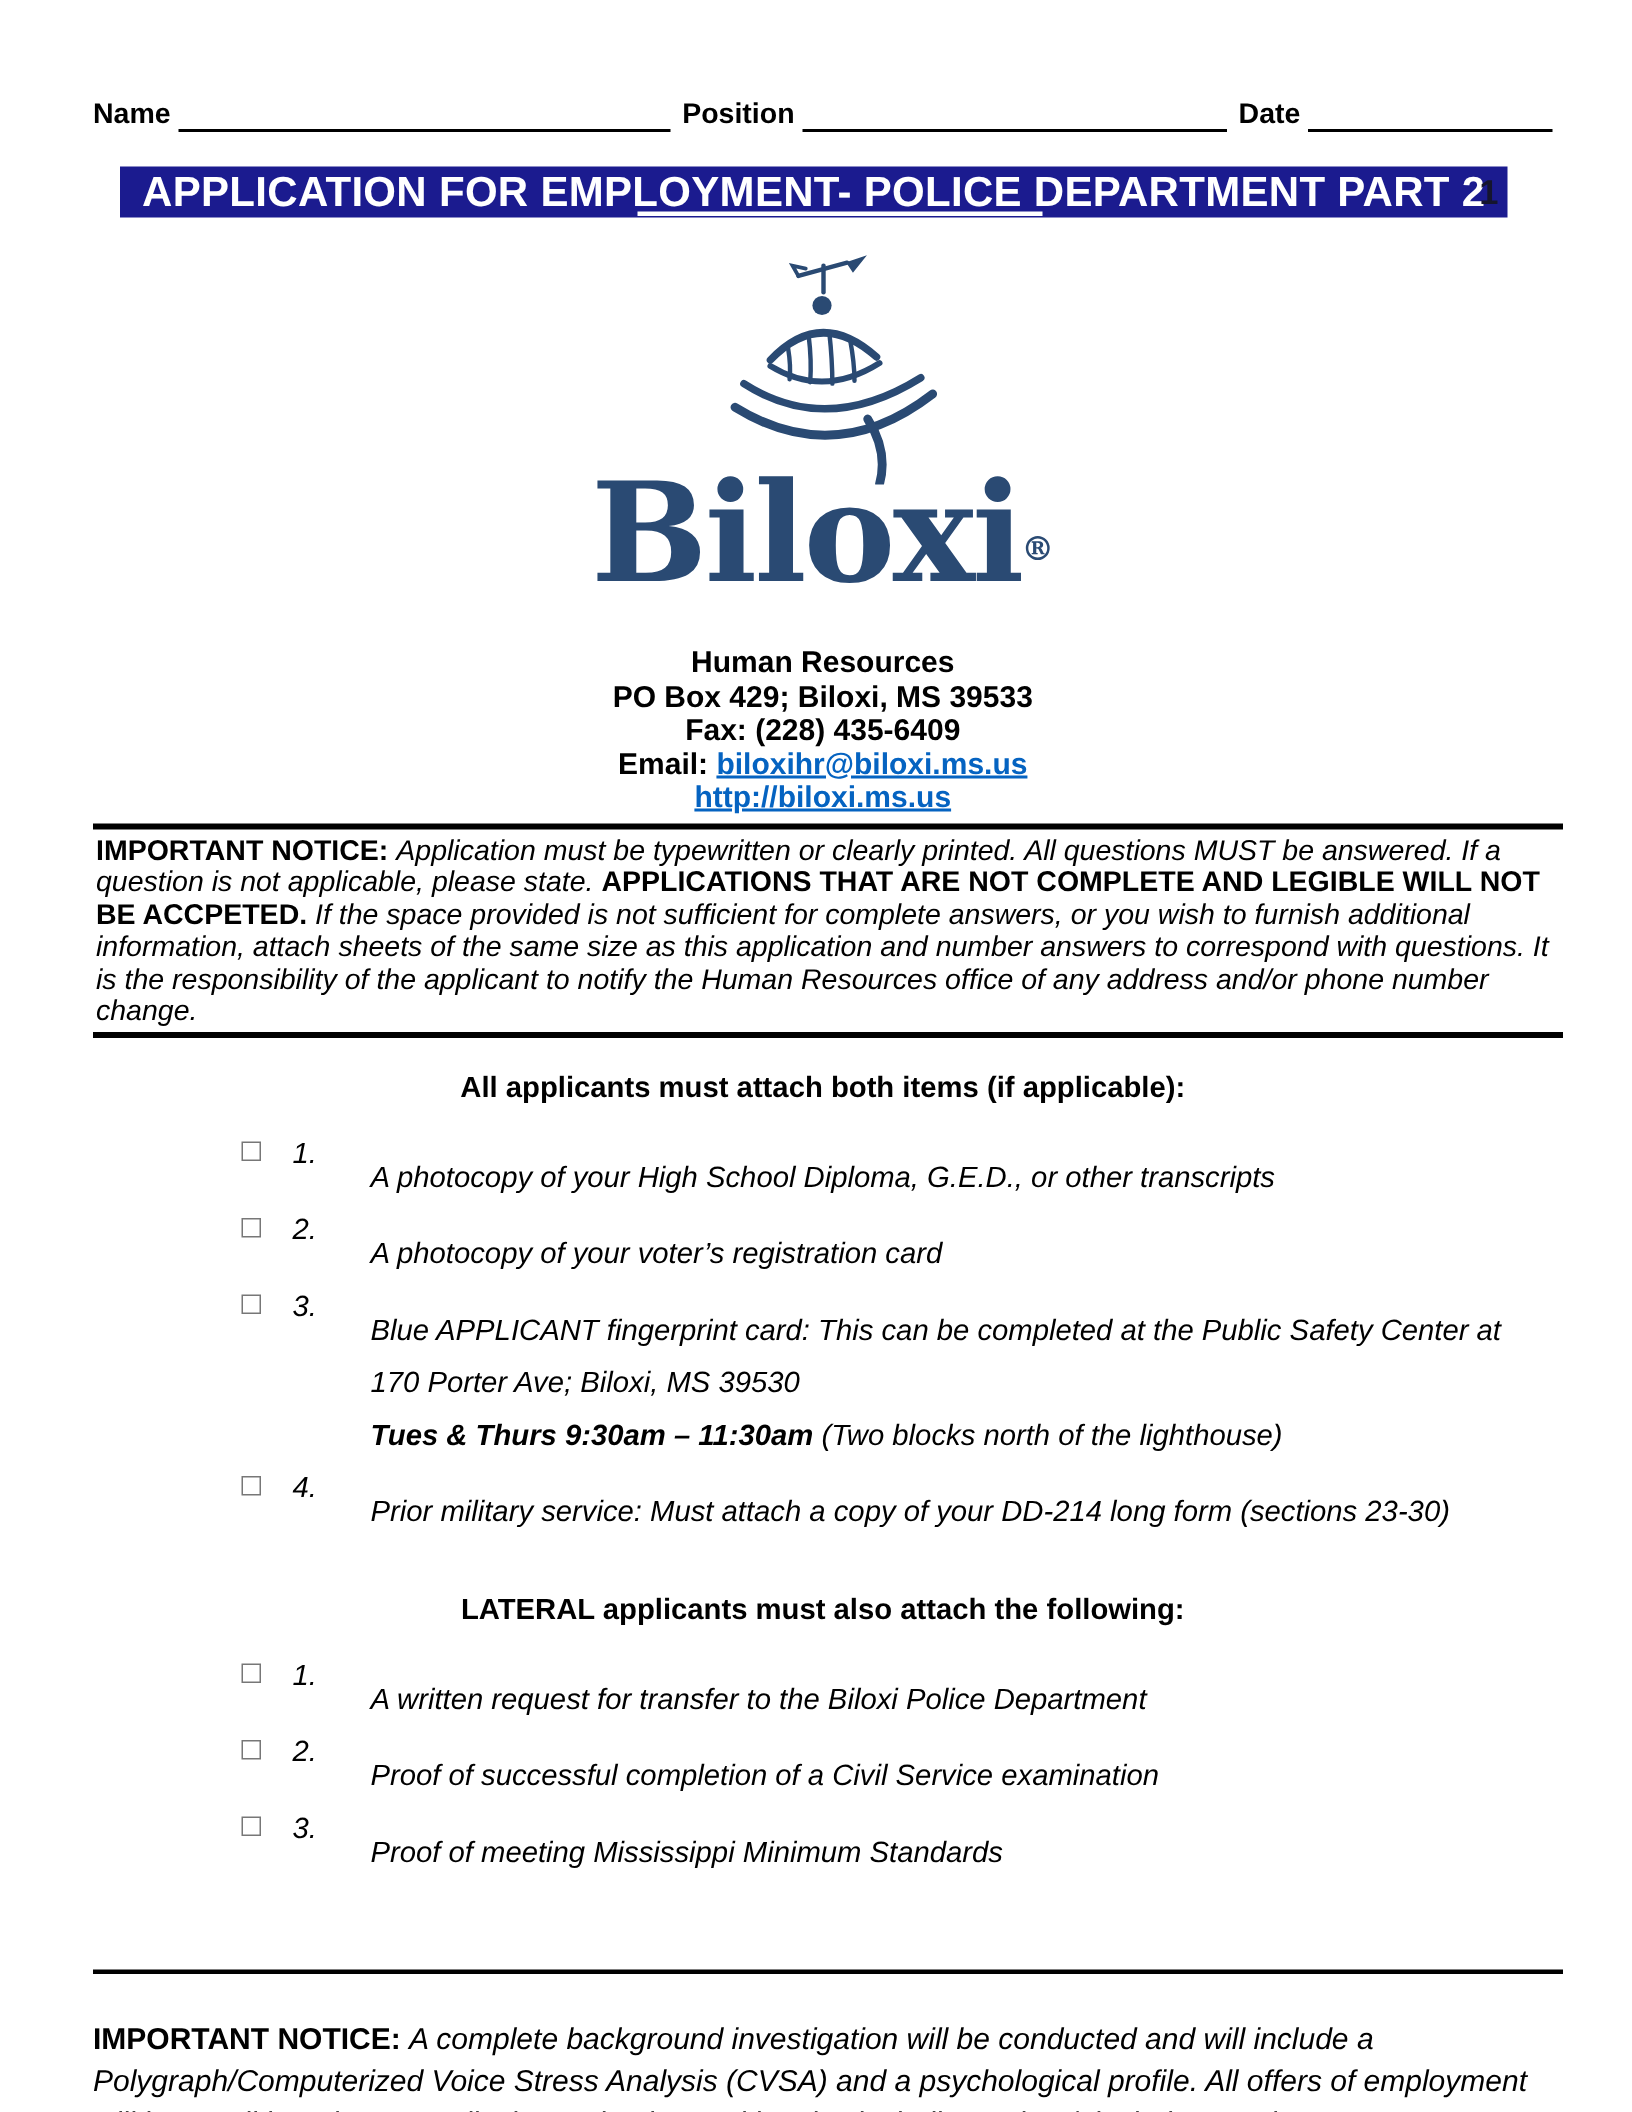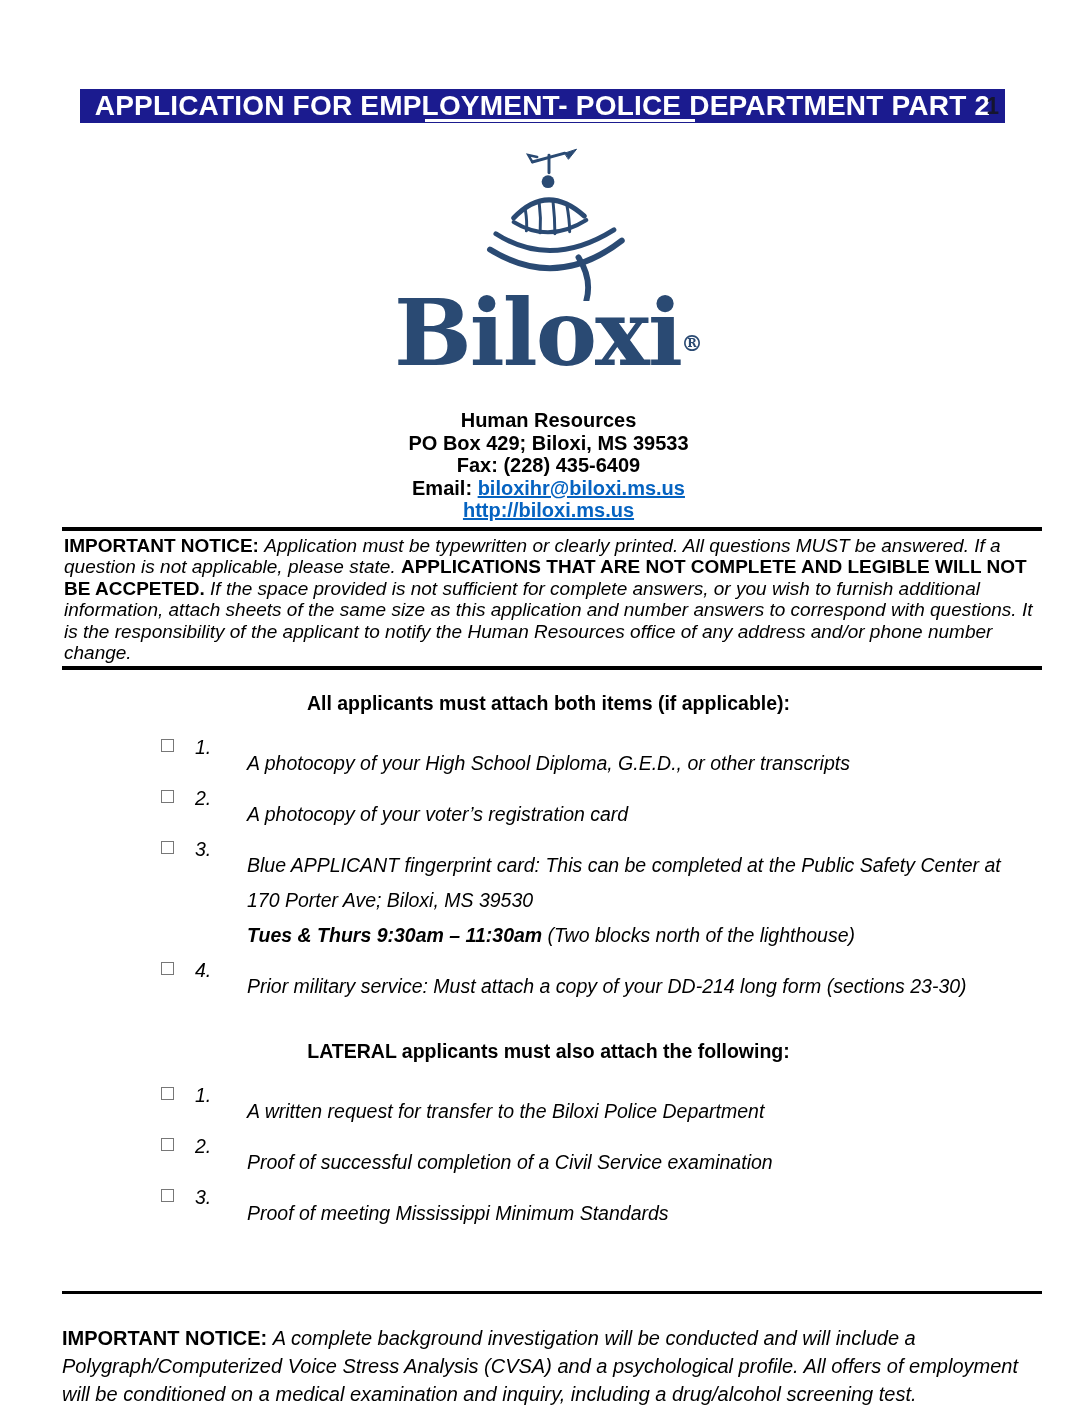--- a/index.html
+++ b/index.html
@@ -63,20 +63,28 @@
 
   
   .eeo { margin-top:13px; width:975px; font-weight:bold; font-style:italic;
     font-size:18px; line-height:23px; }
 </style>
 </head>
 <body>
 
 <div class="page">
 
+  <div class="fields-row">
+    <span class="field-label">Name</span>
+    <span class="fill-line line-name"></span>
+    <span class="field-label">Position</span>
+    <span class="fill-line line-position"></span>
+    <span class="field-label">Date</span>
+    <span class="fill-line line-date"></span>
+  </div>
 
   <div class="banner">
     <span class="banner-title">APPLICATION FOR EMPLOYMENT- POLICE DEPARTMENT PART 2</span>
     <span class="banner-underline"></span>
     <span class="banner-pagenum">1</span>
   </div>
 
   <div class="logo-block">
     <svg class="logo-svg" viewBox="0 0 240 164" width="236" height="162">
       <g stroke="#2a4a73" fill="none" stroke-linecap="round">

